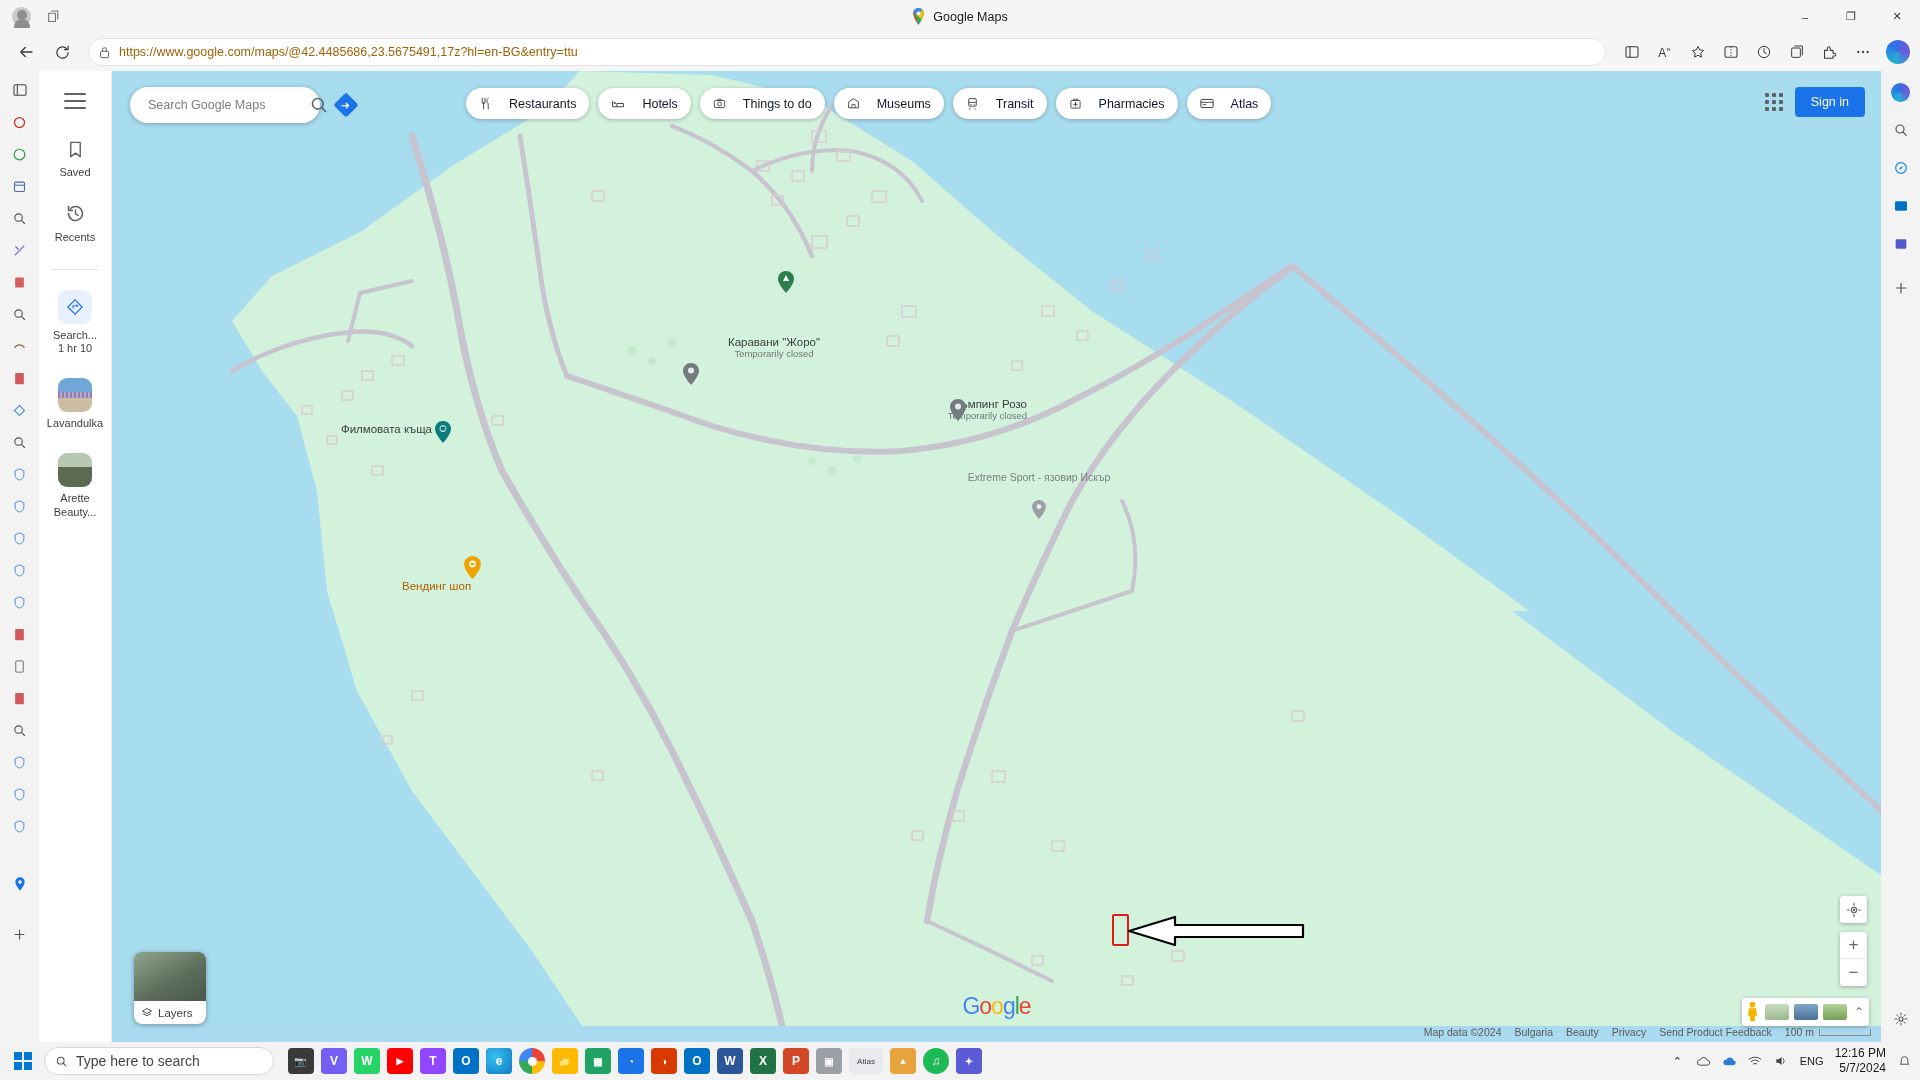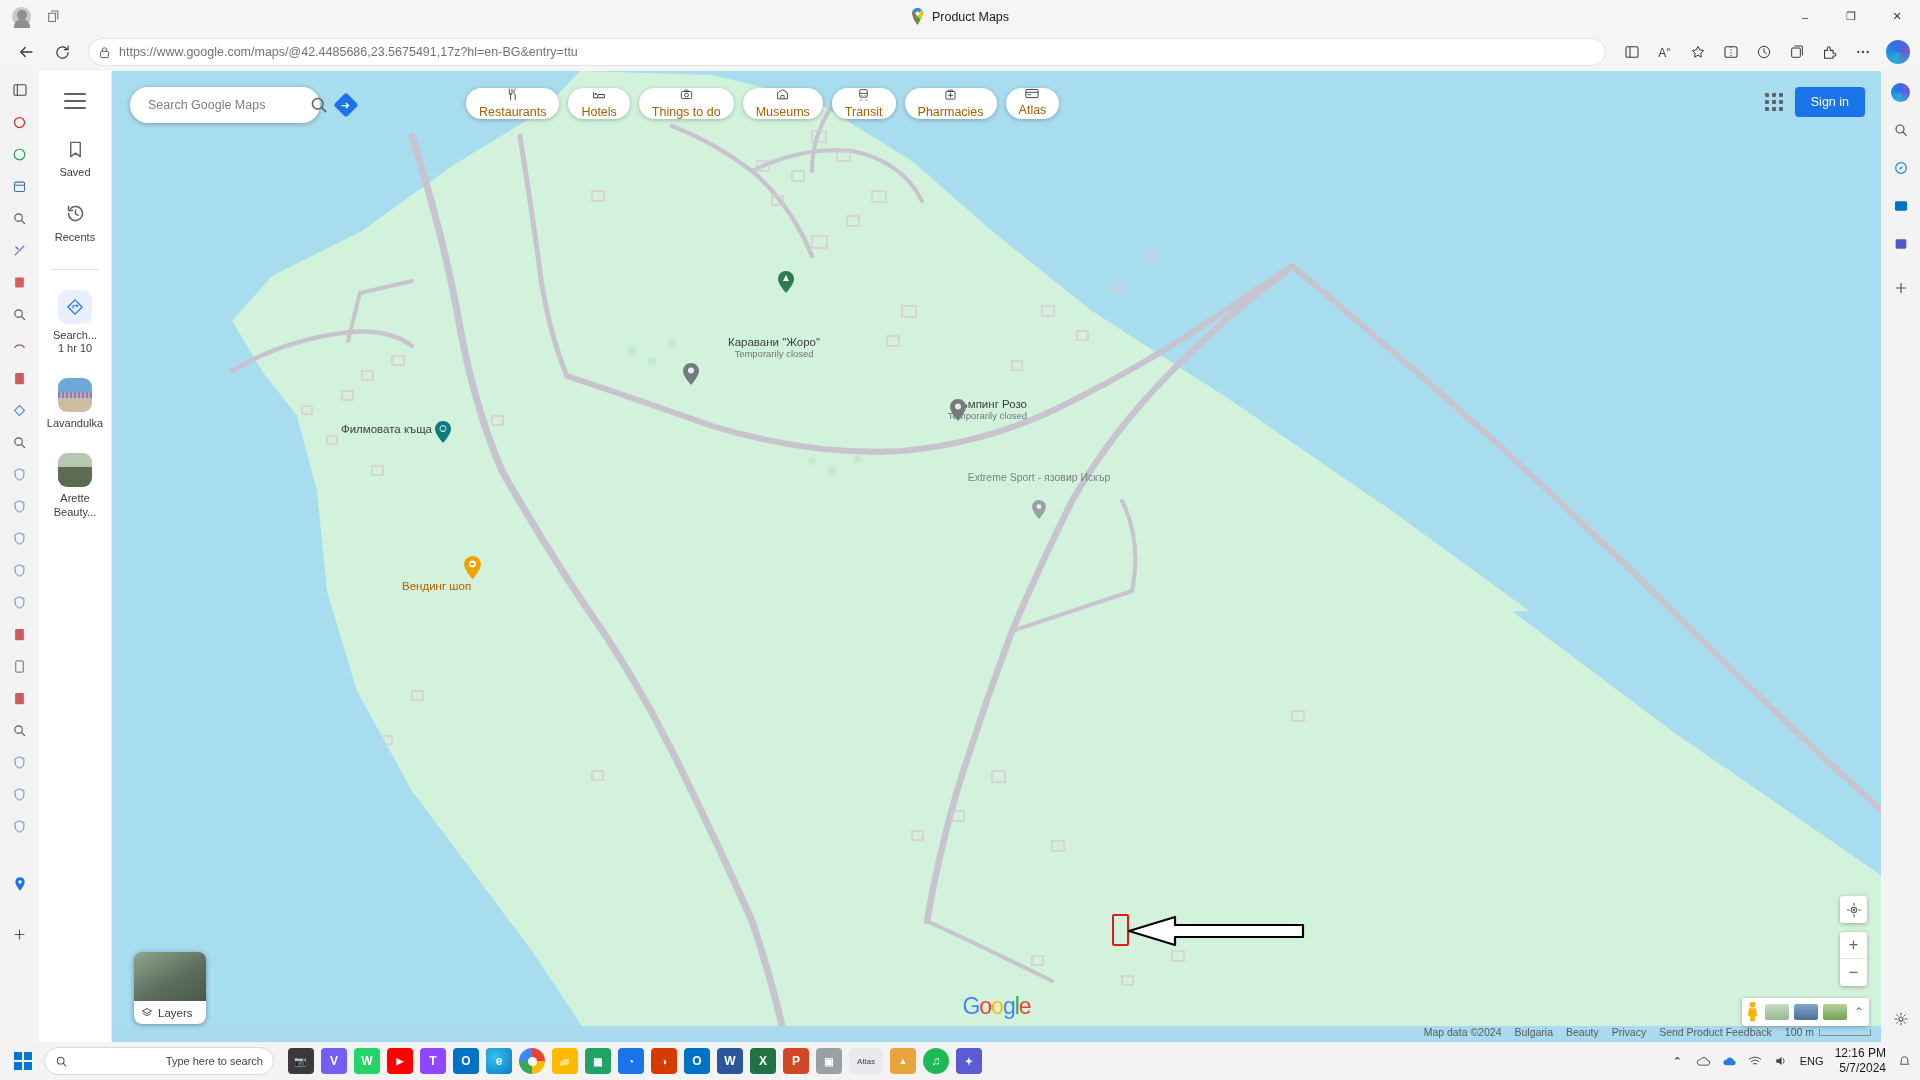--- a/index.html
+++ b/index.html
@@ -28,21 +28,21 @@
   .win-btn { width:46px; height:33px; display:flex; align-items:center; justify-content:center;
     font-size:11px; color:#333; }
 
   
   .navbar { position:absolute; left:0; top:33px; width:1920px; height:38px;
     background:#f5f5f5; display:flex; align-items:center; padding:0 10px; gap:4px; }
   .nav-ico { width:32px; height:30px; display:flex; align-items:center; justify-content:center;
     color:#3b3b3b; font-size:15px; border-radius:4px; }
   .omnibox { flex:1; height:28px; background:#fff; border:1px solid #e3e3e3; border-radius:14px;
     display:flex; align-items:center; padding:0 10px; gap:9px; margin:0 6px; }
-  .omnibox .url { font-size:12.5px; color:#737373; white-space:nowrap; overflow:hidden; }
+  .omnibox .url { font-size:12.5px; color:#a16207; white-space:nowrap; overflow:hidden; }
   .lock { width:11px; height:13px; flex:0 0 auto; }
   .nav-right { display:flex; align-items:center; gap:2px; }
   .nav-right .nav-ico { width:31px; }
   .copilot { width:24px;height:24px;border-radius:50%;
      background:conic-gradient(from 200deg,#23b0d5,#2a73e8,#6a5bd8,#23b0d5); margin-left:6px;}
 
   
   .rail { position:absolute; left:0; top:71px; width:39px; bottom:38px; background:#f3f3f3;
      display:flex; flex-direction:column; align-items:center; padding-top:6px; gap:6px; }
   .rail-ico { width:26px; height:26px; display:flex; align-items:center; justify-content:center;
@@ -88,22 +88,22 @@
   .sb-search { width:20px; height:20px; color:#5f6368; flex:0 0 auto; }
   .sb-dir { width:26px;height:26px;border-radius:50%; display:flex;align-items:center;
      justify-content:center; margin-left:8px; }
   .sb-dir .dia { width:18px;height:18px;background:#1a73e8; transform:rotate(45deg);
      border-radius:3px; display:flex;align-items:center;justify-content:center;}
   .sb-dir .dia span{ transform:rotate(-45deg); color:#fff; font-size:11px; line-height:1;}
 
   
   .chips { position:absolute; left:354px; top:17px; display:flex; gap:9px; z-index:10; }
   .chip { height:31px; background:#fff; border-radius:16px; display:flex; align-items:center;
-     gap:4px; padding:0 13px; box-shadow:0 1px 4px rgba(0,0,0,.25); font-size:12.5px; color:#a16207;
-     white-space:nowrap;flex-direction:column; }
+     gap:17px; padding:0 13px; box-shadow:0 1px 4px rgba(0,0,0,.25); font-size:12.5px; color:#0f172a;
+     white-space:nowrap; }
   .chip svg { flex:0 0 auto; }
 
   
   .gm-topright { position:absolute; right:16px; top:16px; display:flex; align-items:center; gap:12px;
      z-index:10; }
   .apps-grid { display:grid; grid-template-columns:repeat(3,4px); grid-template-rows:repeat(3,4px);
      gap:3px; }
   .apps-grid i { background:#5f6368; width:4px; height:4px; border-radius:1px; display:block; }
   .signin { background:#1a73e8; color:#fff; font-size:12.5px; padding:8px 16px; border-radius:4px;
      font-weight:500; }
@@ -153,22 +153,22 @@
 
   
   .taskbar { position:absolute; left:0; bottom:0; width:1920px; height:38px; background:#f3f3f3;
      display:flex; align-items:center; }
   .tb-left { display:flex; align-items:center; gap:2px; padding-left:8px; }
   .tb-start { width:30px; height:30px; display:flex; align-items:center; justify-content:center; }
   .startglyph { display:grid; grid-template-columns:repeat(2,8px); grid-template-rows:repeat(2,8px);
      gap:2.5px; }
   .startglyph i { display:block; background:#0078d4; width:8px; height:8px; }
   .tb-search { width:230px; height:28px; background:#fff; border:1px solid #d8d8d8; border-radius:14px;
-     display:flex; align-items:center; gap:8px; padding:0 10px; font-size:11px; color:#444;
-     margin-left:4px;justify-content:space-between; }
+     display:flex; align-items:center; gap:8px; padding:0 10px; font-size:14px; color:#444;
+     margin-left:4px; }
   .tb-apps { display:flex; align-items:center; gap:7px; margin-left:12px; }
   .tb-app { width:26px; height:26px; border-radius:4px; display:flex; align-items:center;
      justify-content:center; font-size:12px; color:#fff; font-weight:bold; position:relative; }
   .tb-right { position:absolute; right:8px; display:flex; align-items:center; gap:11px;
      font-size:11px; color:#1a1a1a; }
   .clock { text-align:right; line-height:1.25; font-size:12px; }
   .sysicon { width:15px; height:15px; display:flex; align-items:center; justify-content:center; }
 </style>
 </head>
 <body>
@@ -184,21 +184,21 @@
       </svg>
     </div>
     <div class="tab-title-wrap">
       <svg class="gmaps-pin" viewBox="0 0 24 32">
         <path d="M12 0C6 0 2 4.4 2 10c0 7 10 22 10 22s10-15 10-22C22 4.4 18 0 12 0z" fill="#34a853"></path>
         <path d="M2.6 6C4.4 2.4 8 0 12 0c3 0 5.6 1.3 7.4 3.4L9 14 2.6 6z" fill="#4285f4"></path>
         <path d="M19.4 3.4C21 5.2 22 7.4 22 10c0 3-1.9 7.3-4 11L9 14l10.4-10.6z" fill="#fbbc04"></path>
         <path d="M5 20c-1.9-4-3-7.6-3-10 0-1.4.2-2.7.6-4L12 32S7 24 5 20z" fill="#ea4335"></path>
         <circle cx="12" cy="10" r="3.6" fill="#fff"></circle>
       </svg>
-      <span class="tab-title">Product Maps</span>
+      <span class="tab-title">Google Maps</span>
     </div>
     <div class="win-ctrl">
       <div class="win-btn">–</div>
       <div class="win-btn">❐</div>
       <div class="win-btn close">✕</div>
     </div>
   </div>
 
   <div class="navbar">
     <div class="nav-ico">

